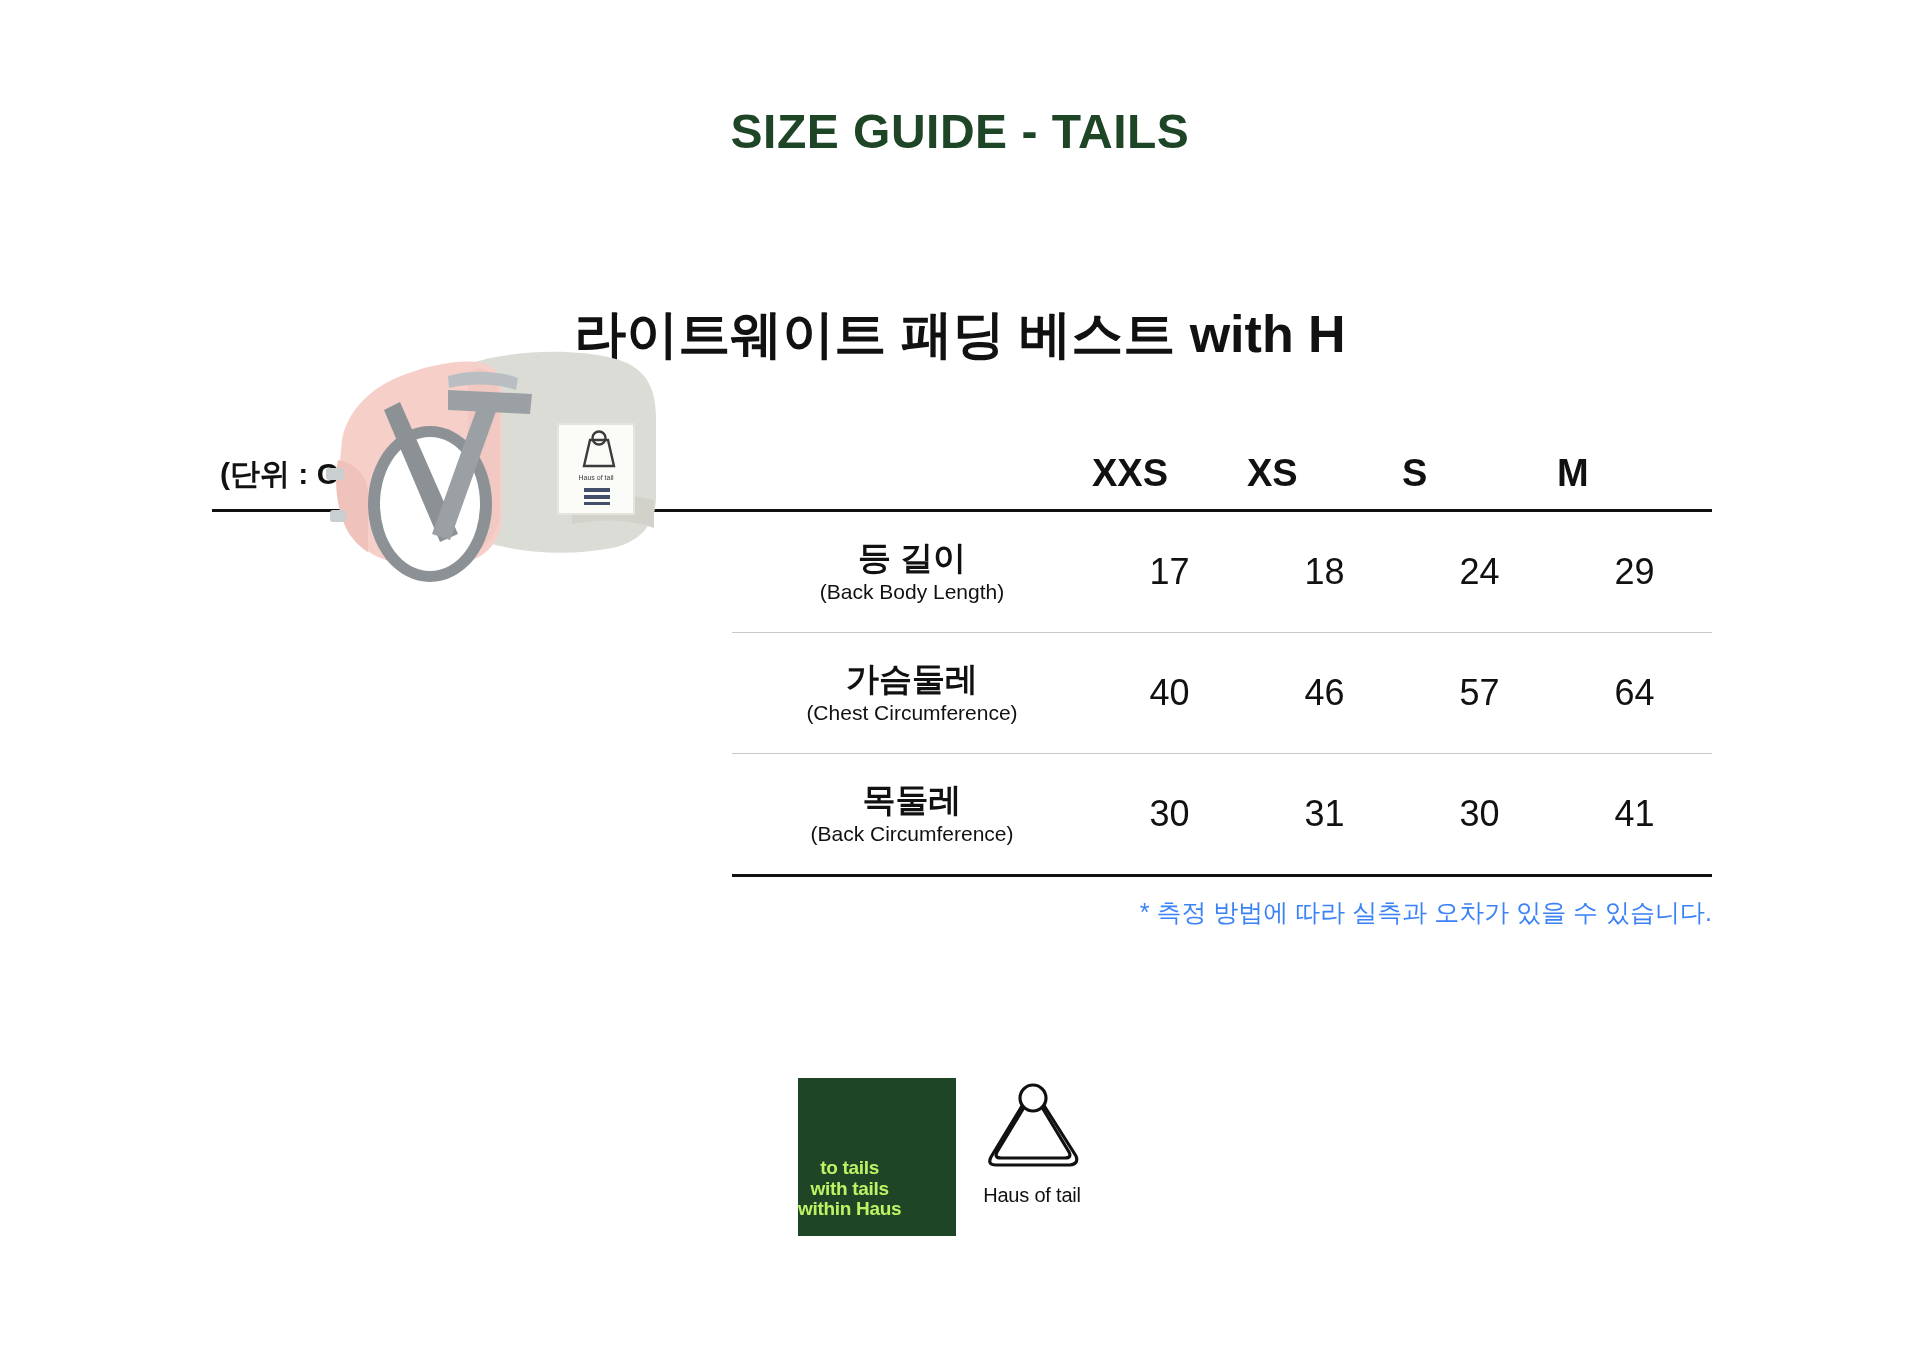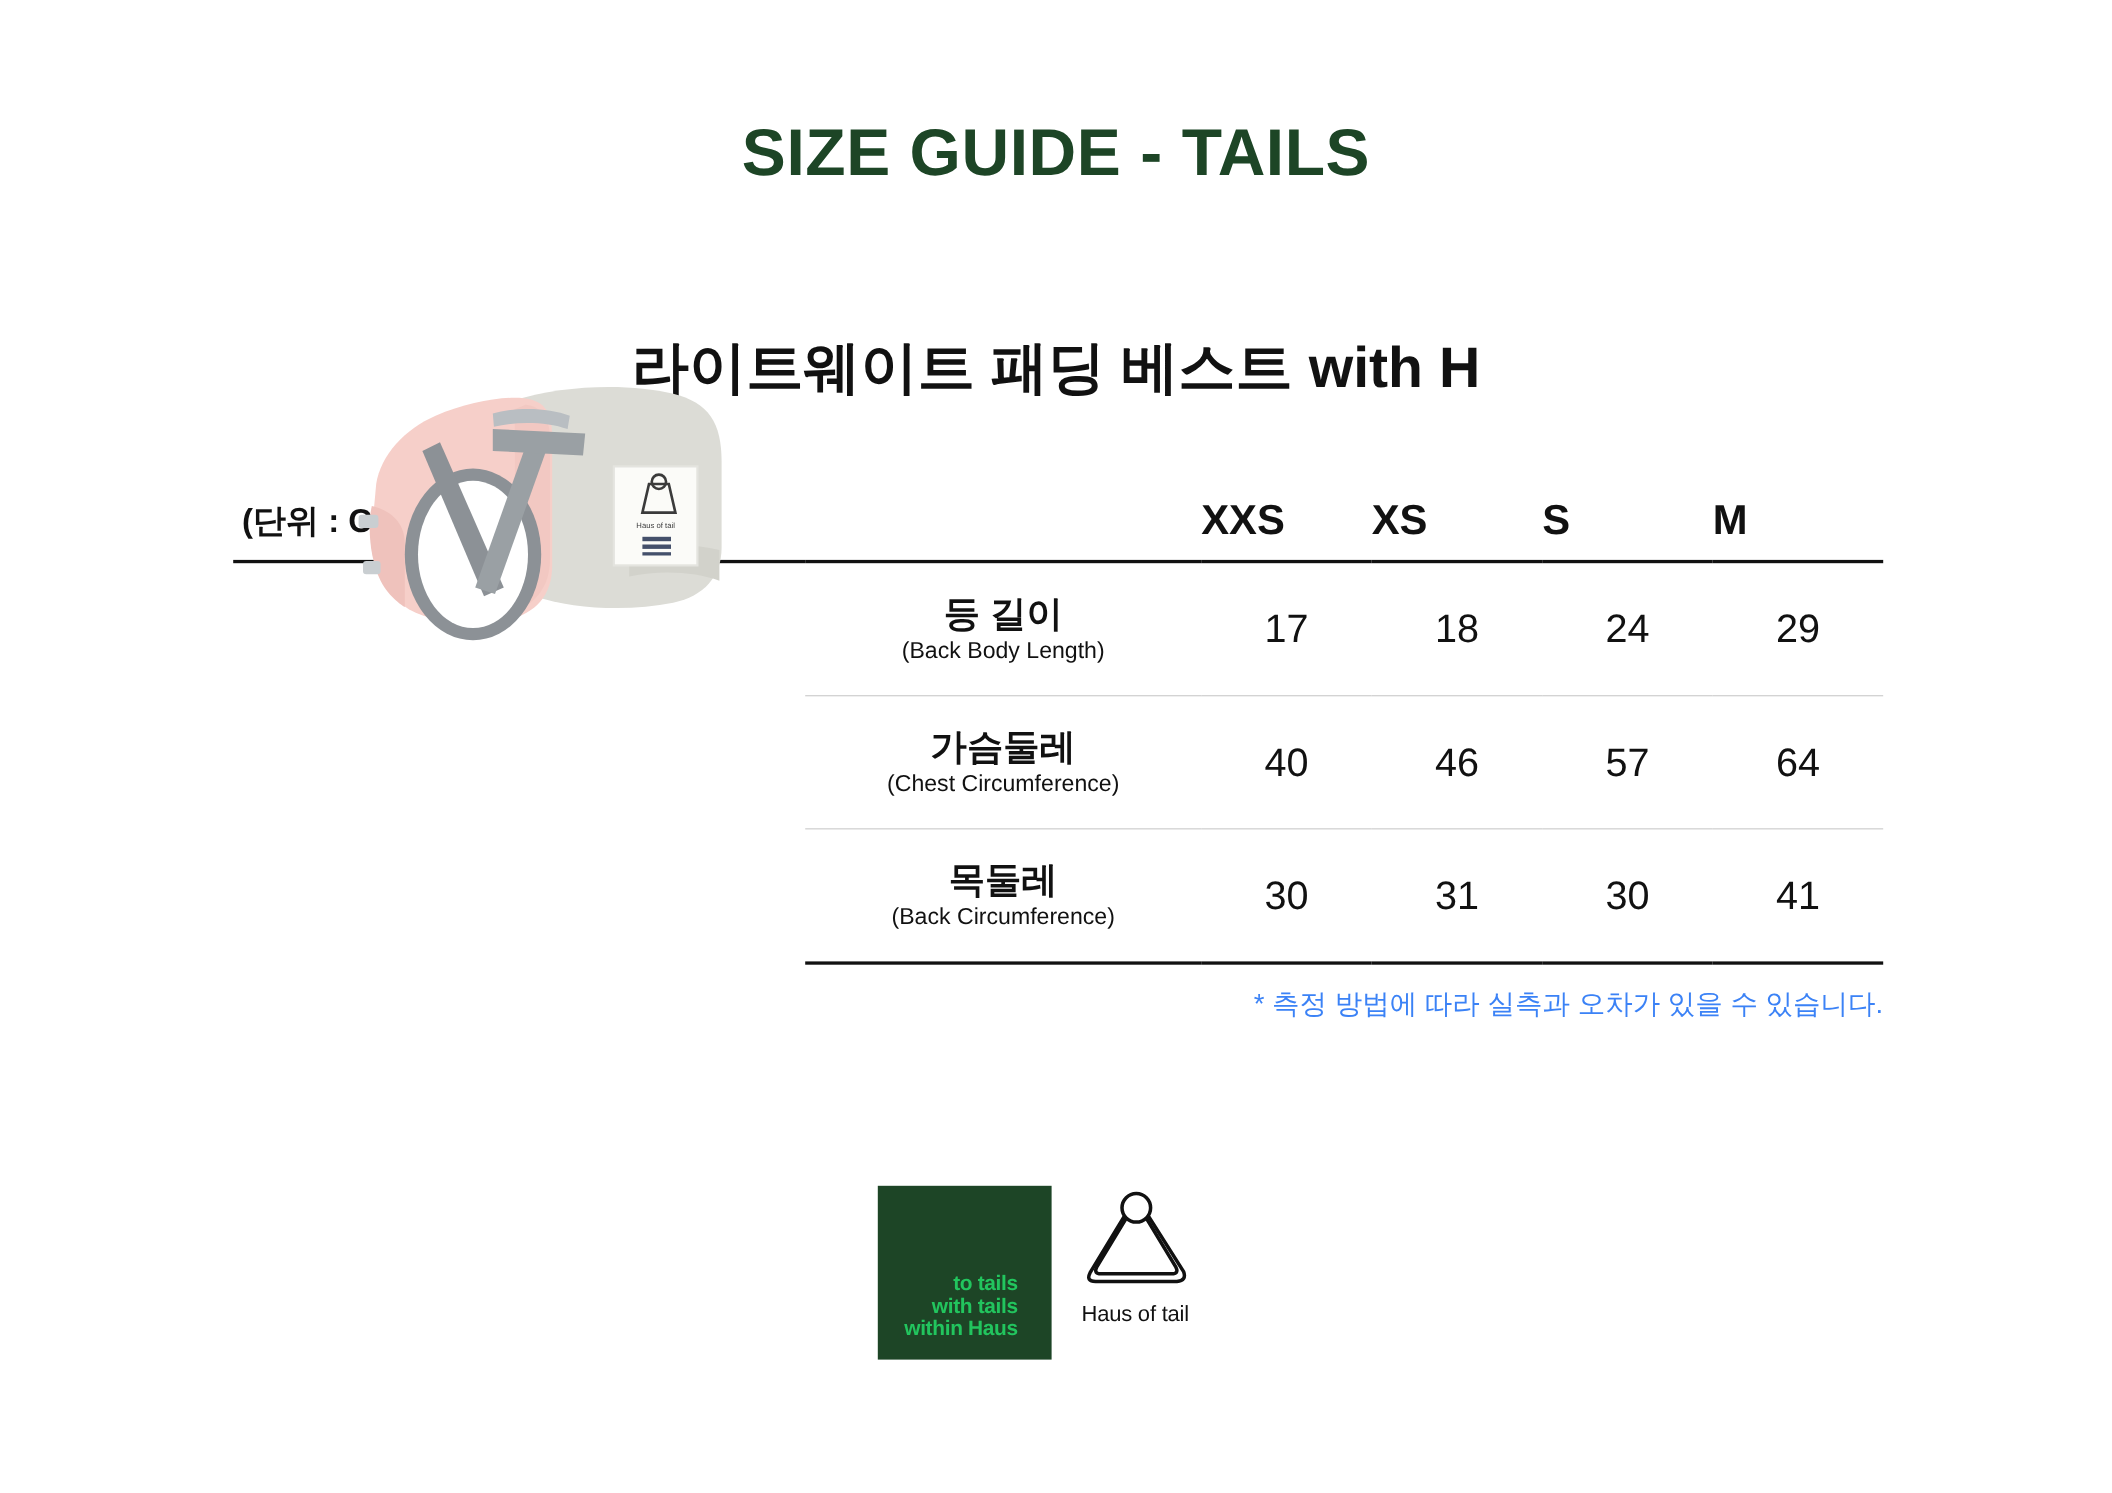--- a/index.html
+++ b/index.html
@@ -22,21 +22,21 @@
     background: #ffffff;
   }
 
   
   .main-title {
     position: absolute;
     top: 104px;
     left: 0;
     width: 1920px;
     text-align: center;
-    font-size: 60px;
+    font-size: 48px;
     font-weight: 700;
     letter-spacing: 0.5px;
     color: #1d4526;
     white-space: nowrap;
   }
   .sub-title {
     position: absolute;
     top: 300px;
     left: 0;
     width: 1920px;
@@ -146,28 +146,28 @@
     gap: 16px;
   }
   .logo-square {
     width: 158px;
     height: 158px;
     background: #1d4526;
     position: relative;
   }
   .logo-square-text {
     position: absolute;
-    left: 24px;
+    left: 0;
     bottom: 16px;
-    color: #22c55e;
+    color: #bef264;
     font-size: 19px;
     font-weight: 700;
     line-height: 1.08;
     letter-spacing: -0.3px;
-    text-align: right;
+    text-align: center;
     white-space: pre-line;
   }
   .logo-mark {
     width: 120px;
     display: flex;
     flex-direction: column;
     align-items: center;
     padding-top: 4px;
   }
   .logo-mark svg { display: block; }

